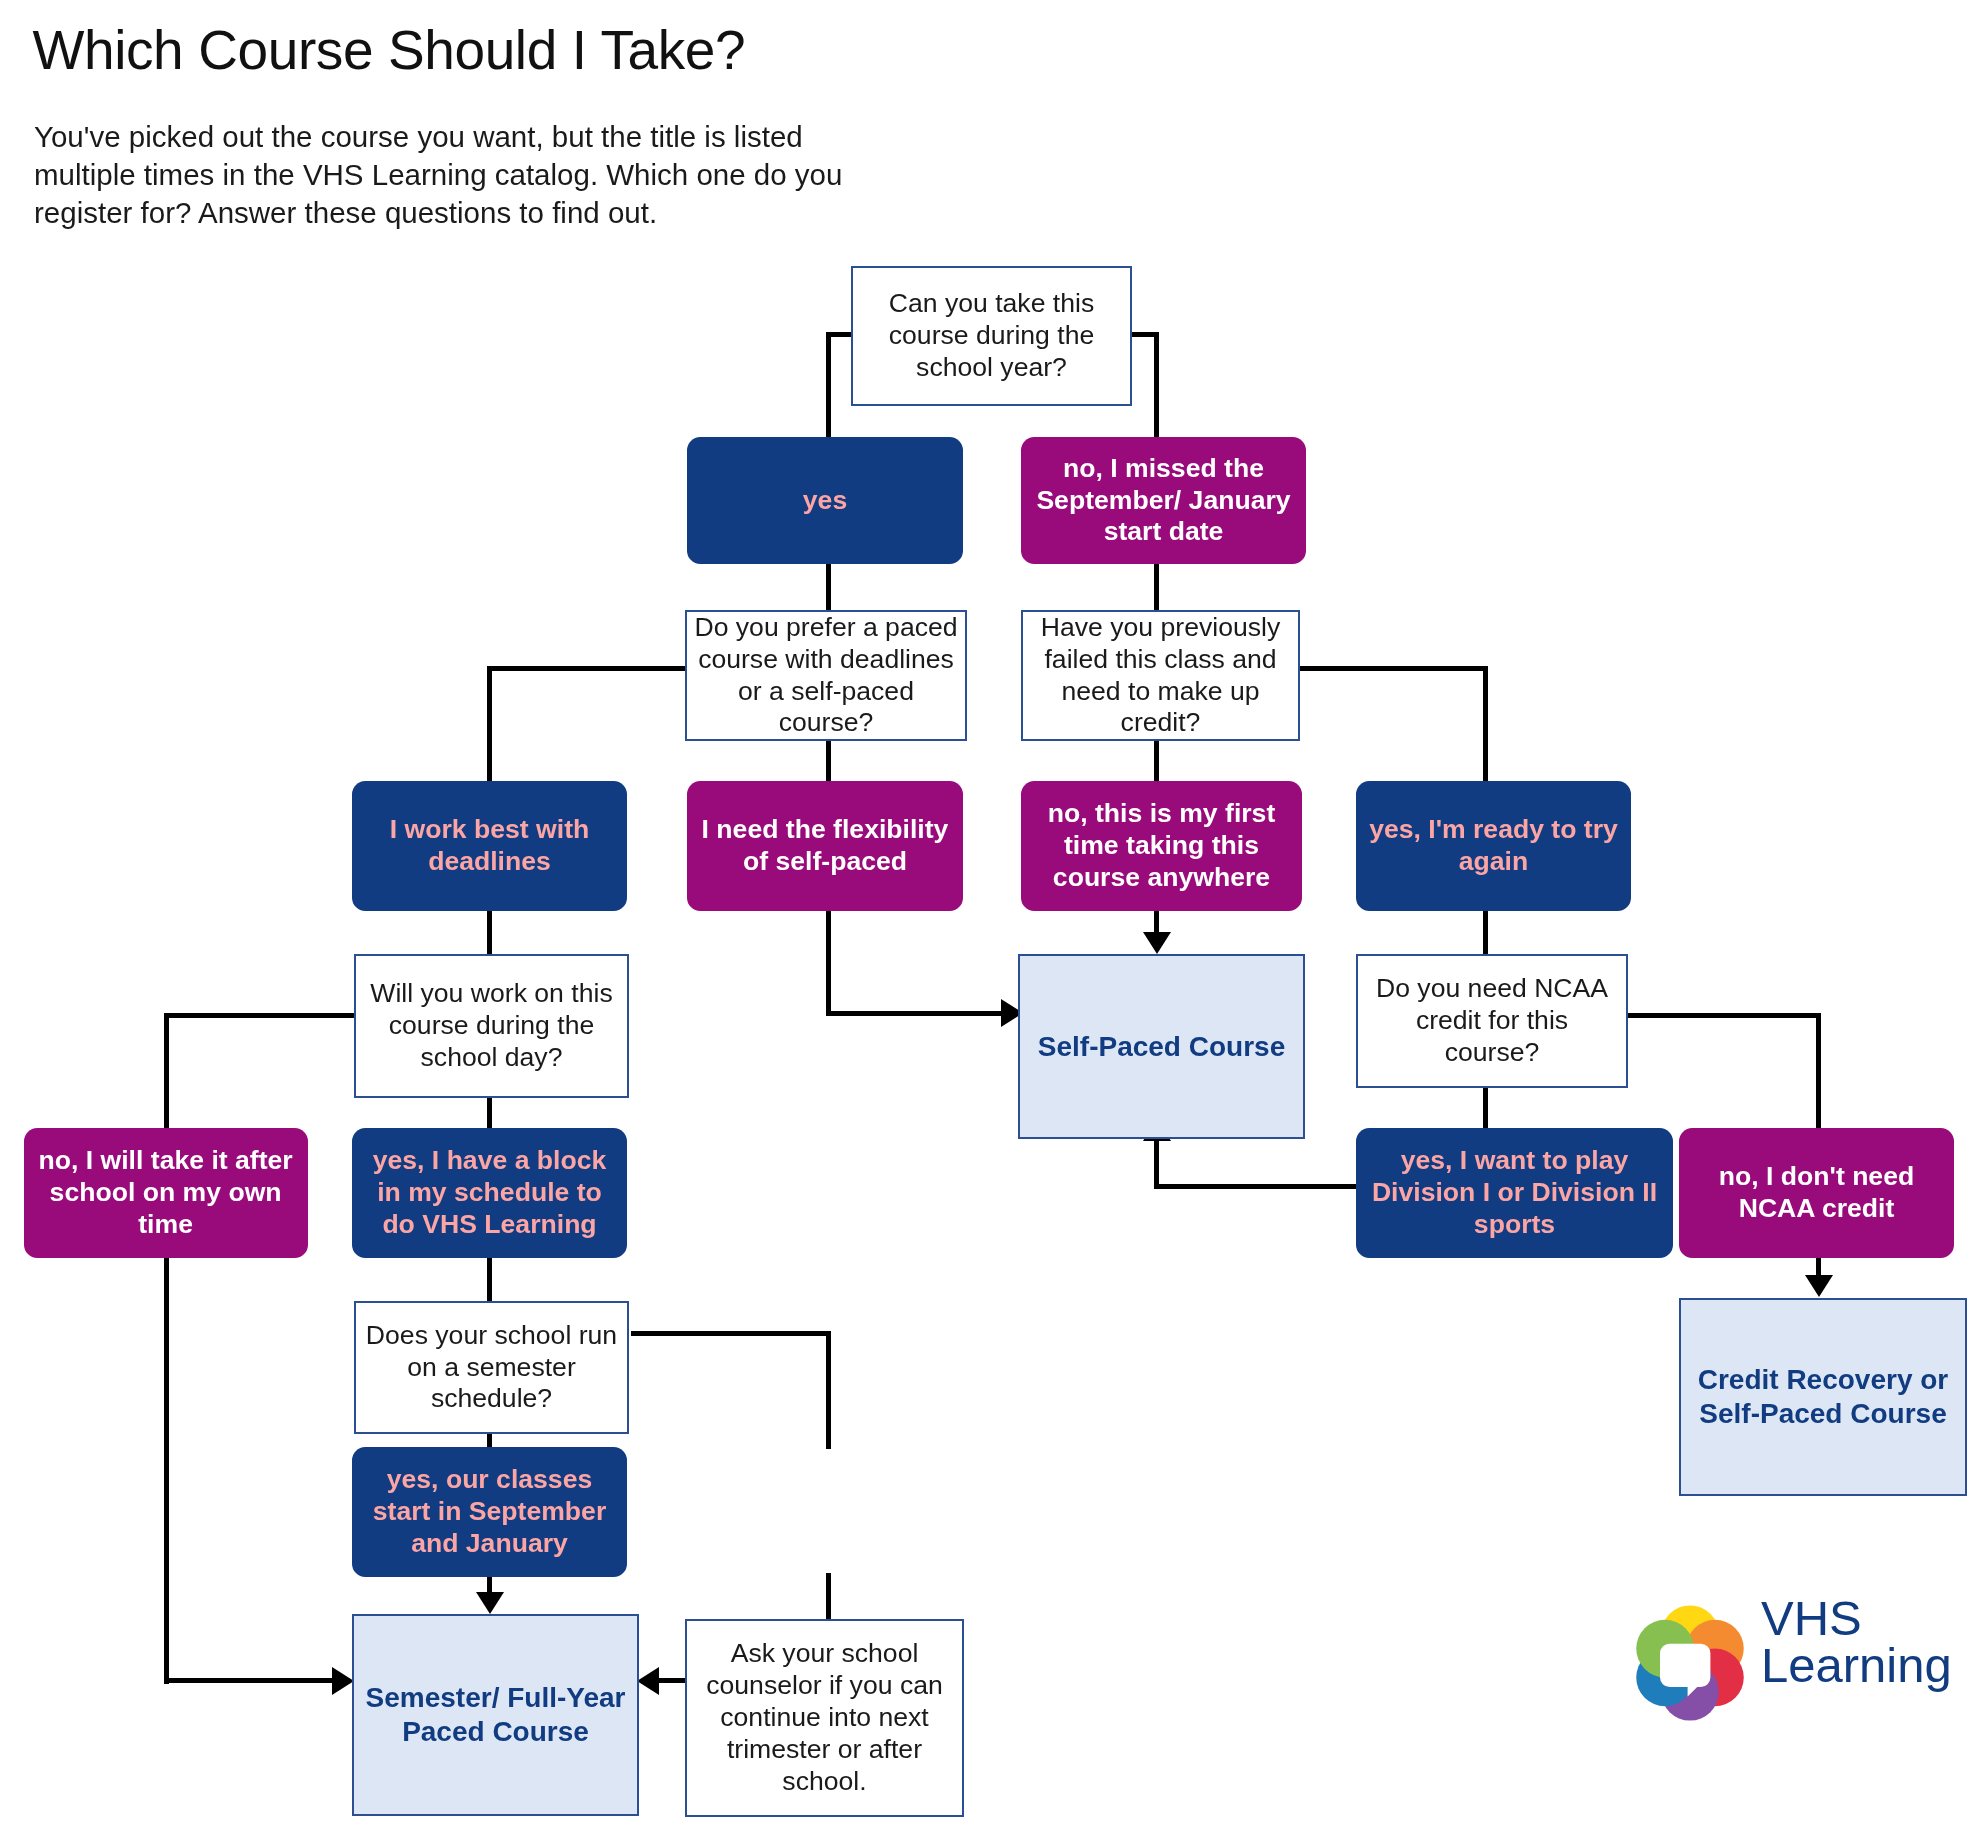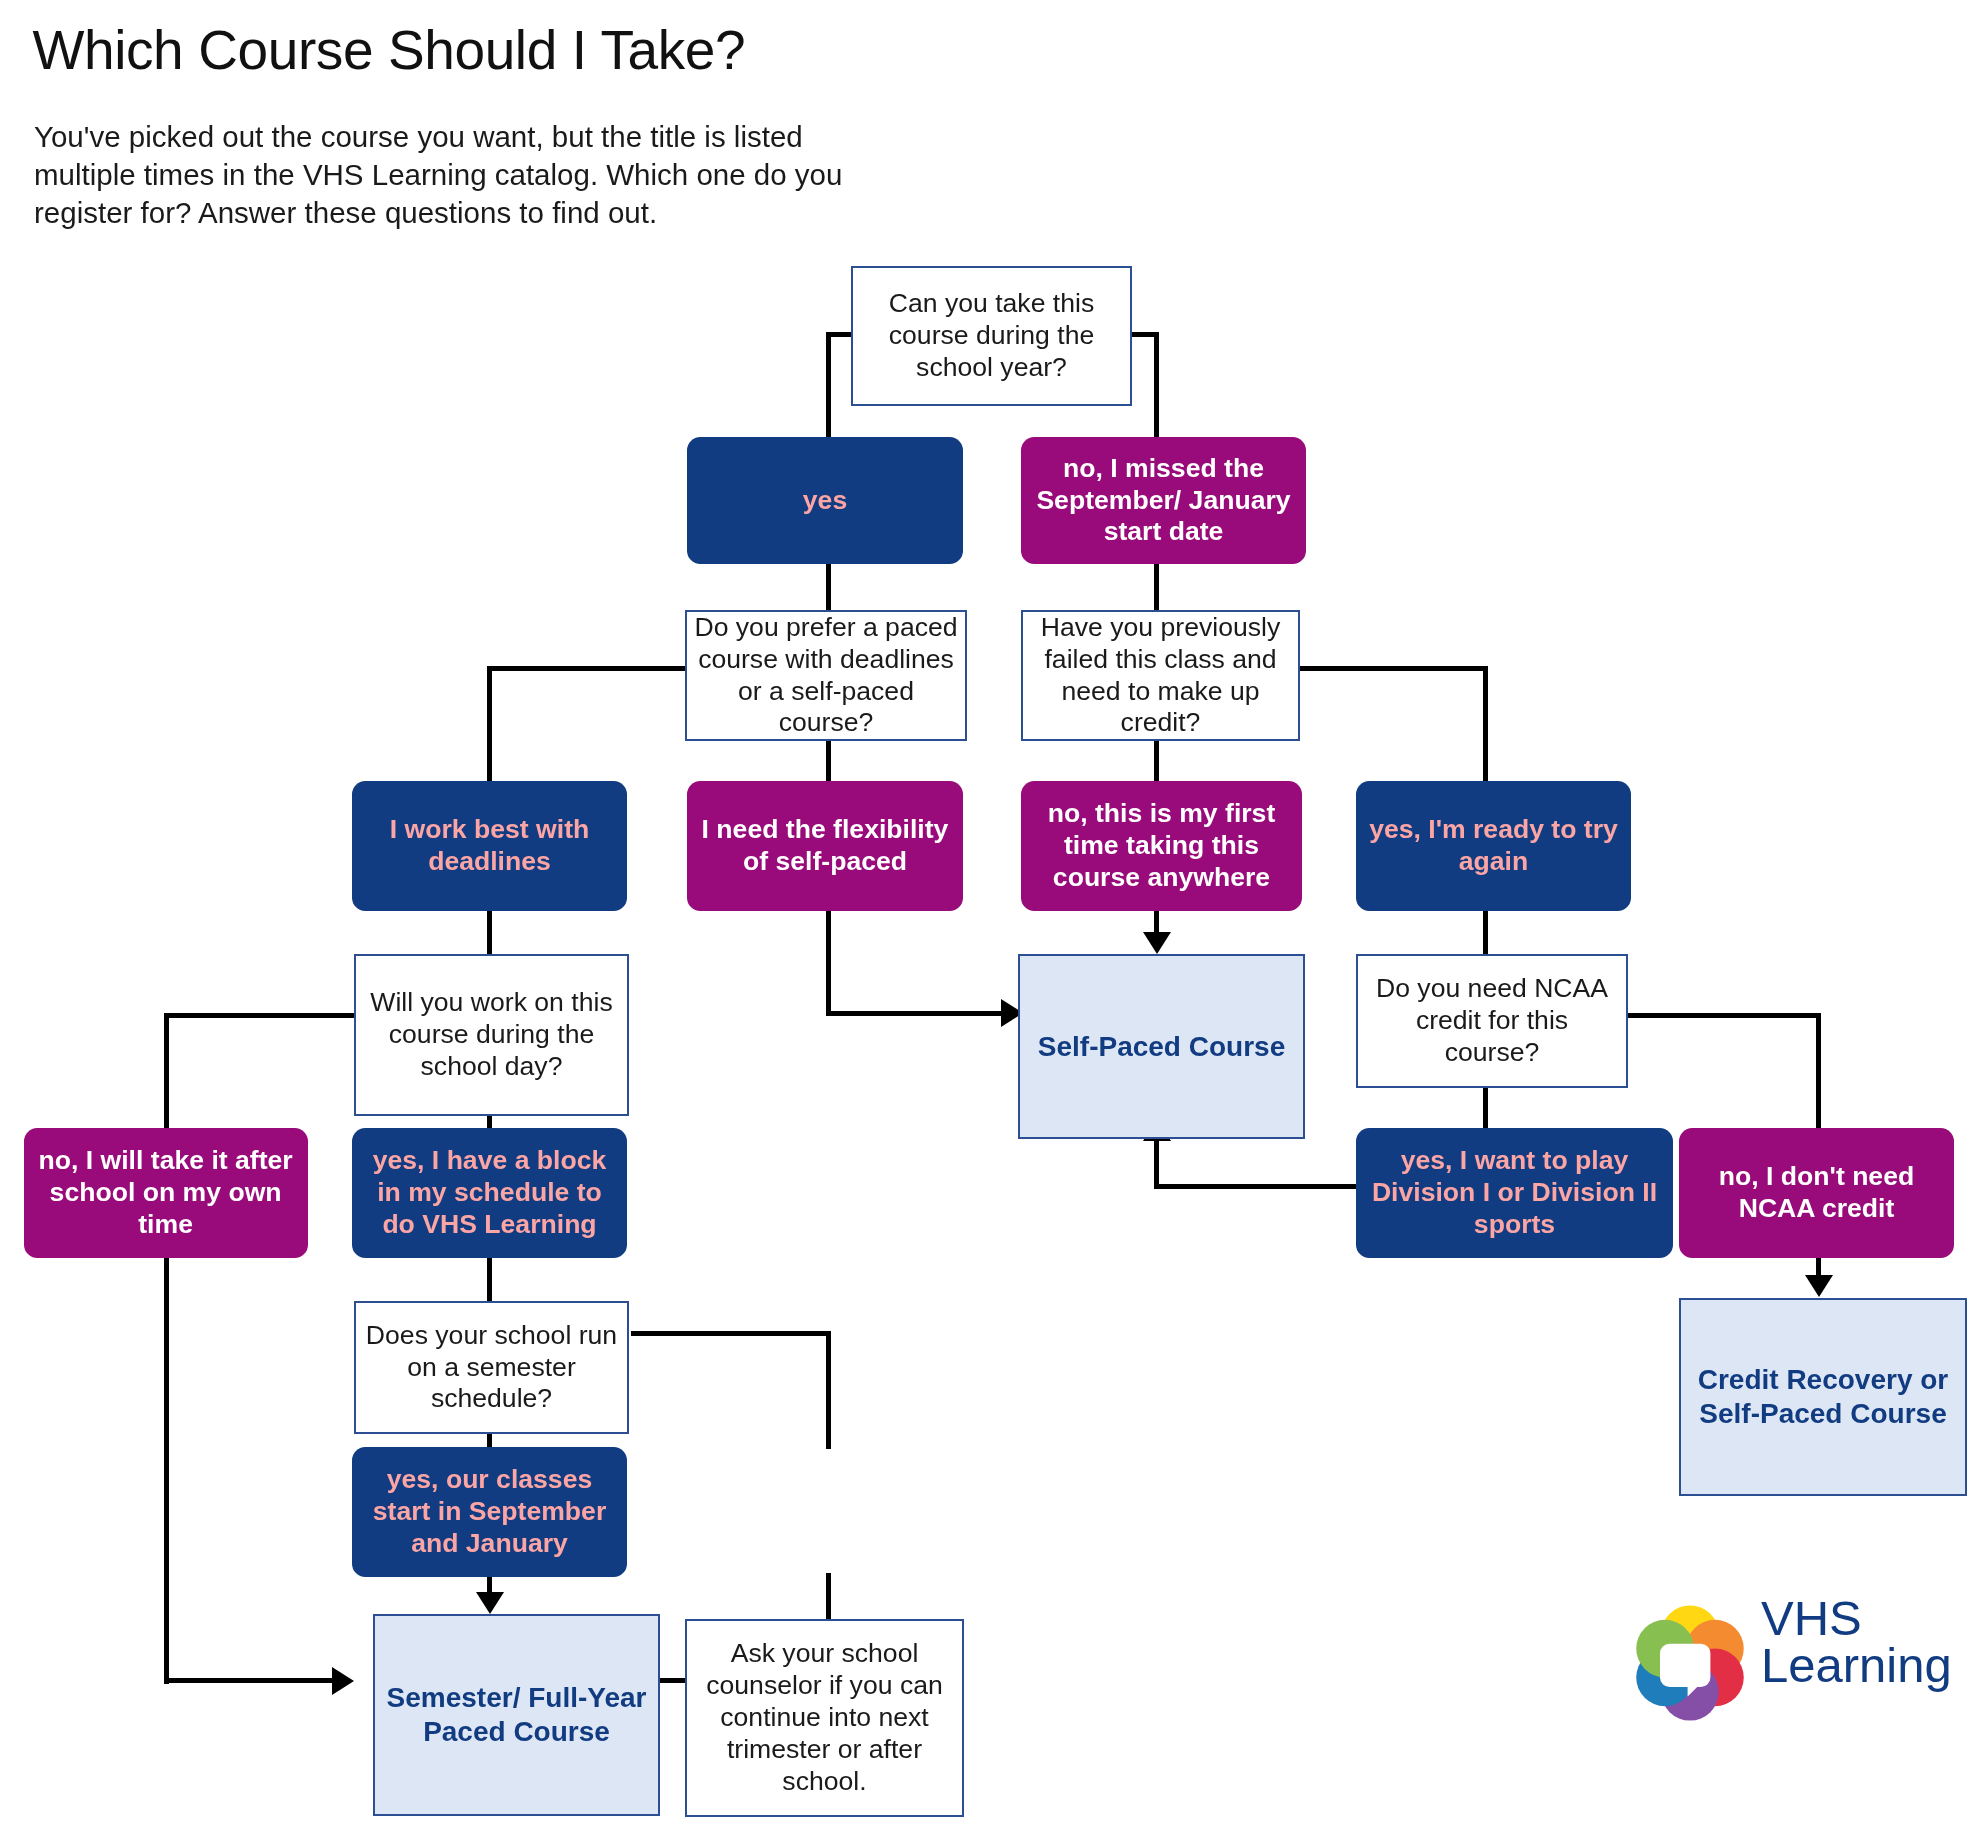--- a/index.html
+++ b/index.html
@@ -269,21 +269,21 @@
   </div>
 
   <div class="node answer-magenta" style="left:1021px; top:781px; width:281px; height:130px;">
     <span class="txt">no, this is my first time taking this course anywhere</span>
   </div>
 
   <div class="node answer-navy" style="left:1356px; top:781px; width:275px; height:130px;">
     <span class="txt">yes, I'm ready to try again</span>
   </div>
 
-  <div class="node question" style="left:354px; top:954px; width:275px; height:162px;">
+  <div class="node question" style="left:354px; top:954px; width:275px; height:144px;">
     <span class="txt">Will you work on this course during the school day?</span>
   </div>
 
   <div class="node result" style="left:1018px; top:954px; width:287px; height:185px;">
     <span class="txt">Self-Paced Course</span>
   </div>
 
   <div class="node question" style="left:1356px; top:954px; width:272px; height:134px;">
     <span class="txt">Do you need NCAA credit for this course?</span>
   </div>
@@ -310,21 +310,21 @@
 
   <div class="node result" style="left:1679px; top:1298px; width:288px; height:198px;">
     <span class="txt">Credit Recovery or Self-Paced Course</span>
   </div>
 
   <div class="node answer-navy" style="left:352px; top:1447px; width:275px; height:130px;">
     <span class="txt">yes, our classes start in September and January</span>
   </div>
 
 
-  <div class="node result" style="left:352px; top:1614px; width:287px; height:202px;margin-left:21px;">
+  <div class="node result" style="left:352px; top:1614px; width:287px; height:202px;">
     <span class="txt">Semester/ Full-Year Paced Course</span>
   </div>
 
   <div class="node question" style="left:685px; top:1619px; width:279px; height:198px;">
     <span class="txt">Ask your school counselor if you can continue into next trimester or after school.</span>
   </div>
 
   <div id="logo-block">
     <svg id="logo-mark" viewBox="0 0 100 100">
       <g opacity="0.92">

